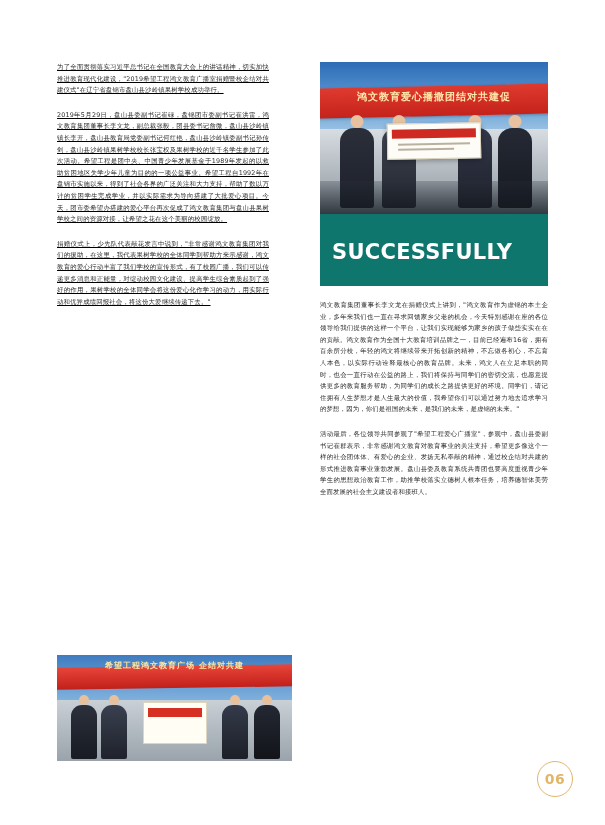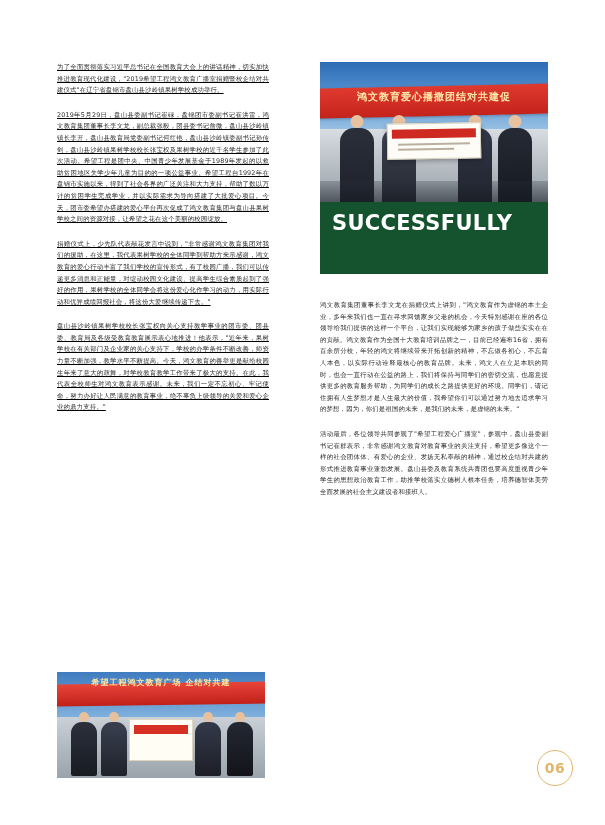--- a/index.html
+++ b/index.html
@@ -135,46 +135,45 @@
     height: 2px;
     background: #b9b0a0;
   }
   .hero .plaque .l1 { top: 19px; }
   .hero .plaque .l2 { top: 24px; right: 26px; }
 
   
   .orange-block {
     position: absolute;
     left: 320px;
-    top: 202px;
+    top: 214px;
     width: 228px;
     height: 72px;
-    background: #14532d;
+    background: #0f766e;
     color: #ffffff;
     box-sizing: border-box;
-    padding: 9px 12px 0 12px;
+    padding: 26px 12px 0 12px;
   }
   .orange-block .line {
     font-family: "DejaVu Sans", "Liberation Sans", sans-serif;
     font-weight: bold;
     font-size: 21px;
     line-height: 25px;
     letter-spacing: 0.3px;
   }
 
   
   .photo-bottom {
     position: absolute;
     left: 57px;
     top: 655px;
-    width: 208px;
+    width: 235px;
     height: 106px;
     overflow: hidden;
     background: #1d4f86;
-    margin-top: 17px;
   }
   .photo-bottom .sky2 {
     position: absolute;
     left:0; top:0; right:0; height: 42%;
     background: linear-gradient(180deg,#3f7cc0 0%,#7fb0dd 100%);
   }
   .photo-bottom .banner2 {
     position: absolute;
     left: -3%; top: 10%;
     width: 106%;
@@ -226,21 +225,21 @@
     position: absolute; top: -10px; left: 50%;
     transform: translateX(-50%);
     width: 10px; height: 10px; border-radius: 50%;
     background: #e7c09e;
   }
 
   
   .page-badge {
     position: absolute;
     right: 32px;
-    bottom: 39px;
+    bottom: 28px;
     width: 34px;
     height: 34px;
     border-radius: 50%;
     border: 1.4px solid #e2b66a;
     color: #e2b66a;
     font-size: 14px;
     font-weight: bold;
     display: flex;
     align-items: center;
     justify-content: center;
@@ -249,21 +248,20 @@
 </style>
 </head>
 <body>
 
 <div class="page">
 
   <div class="col-left">
     <p class="body">为了全面贯彻落实习近平总书记在全国教育大会上的讲话精神，切实加快推进教育现代化建设，"2019希望工程鸿文教育广播室捐赠暨校企结对共建仪式"在辽宁省盘锦市盘山县沙岭镇果树学校成功举行。</p>
     <p class="body">2019年5月29日，盘山县委副书记崔碌，盘锦团市委副书记崔洪雷，鸿文教育集团董事长李文龙，副总裁张毅，团县委书记詹微，盘山县沙岭镇镇长李开，盘山县教育局党委副书记何红艳，盘山县沙岭镇委副书记孙传剑，盘山县沙岭镇果树学校校长张宝权及果树学校的近千名学生参加了此次活动。希望工程是团中央、中国青少年发展基金于1989年发起的以救助贫困地区失学少年儿童为目的的一项公益事业。希望工程自1992年在盘锦市实施以来，得到了社会各界的广泛关注和大力支持，帮助了数以万计的贫困学生完成学业，并以实际需求为导向搭建了大批爱心项目。今天，团市委希望办搭建的爱心平台再次促成了鸿文教育集团与盘山县果树学校之间的资源对接，让希望之花在这个美丽的校园绽放。</p>
     <p class="body">捐赠仪式上，少先队代表献花发言中说到，"非常感谢鸿文教育集团对我们的援助，在这里，我代表果树学校的全体同学到帮助方来示感谢，鸿文教育的爱心行动丰富了我们学校的宣传形式，有了校园广播，我们可以传递更多消息和正能量，对绽动校园文化建设、提高学生综合素质起到了强好的作用，果树学校的全体同学会将这份爱心化作学习的动力，用实际行动和优异成绩回报社会，将这份大爱继续传递下去。"</p>
-    <p class="body">盘山县沙岭镇果树学校校长张宝权向关心支持教学事业的团市委、团县委、教育局及各级受教育教育展示表心地推进！他表示，"近年来，果树学校在有关部门及企业家的关心支持下，学校的办学条件不断改善，师资力量不断加强，教学水平不断提高。今天，鸿文教育的善举更是献给校园生年来了意大的鼓舞，对学校教育教学工作带来了极大的支持。在此，我代表全校师生对鸿文教育表示感谢。未来，我们一定不忘初心、牢记使命，努力办好让人民满意的教育事业，绝不辜负上级领导的关爱和爱心企业的鼎力支持。"</p>
   </div>
 
   <div class="hero">
     <div class="sky"></div>
     <div class="stage"></div>
     <div class="banner-red"></div>
     <div class="banner-text">鸿文教育爱心播撒团结对共建促</div>
     <div class="person p1">
         <span class="head"></span>
       </div>

